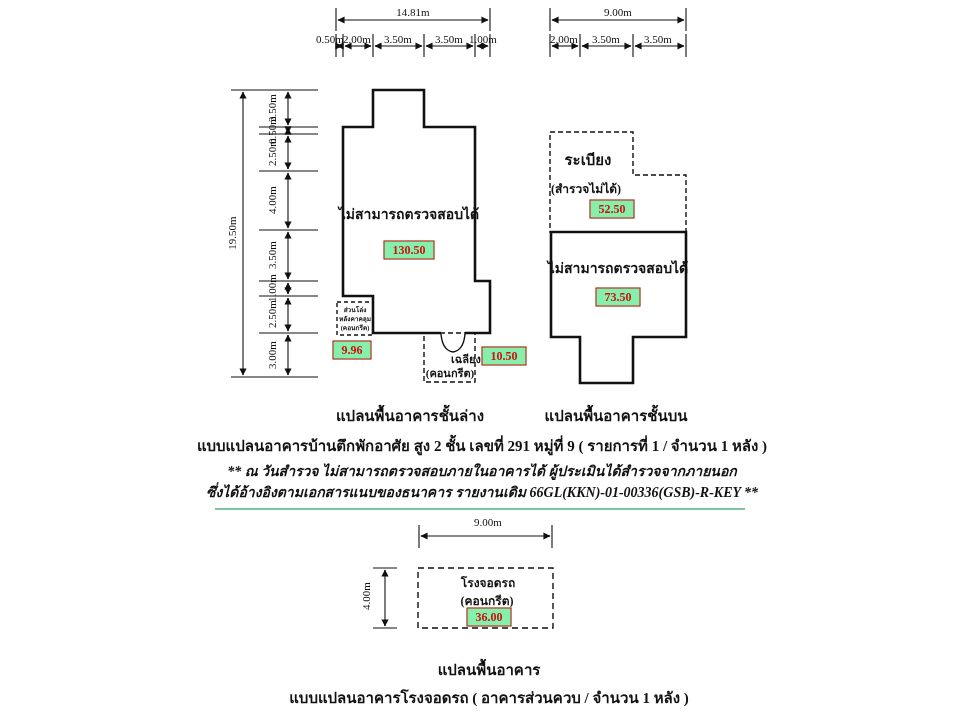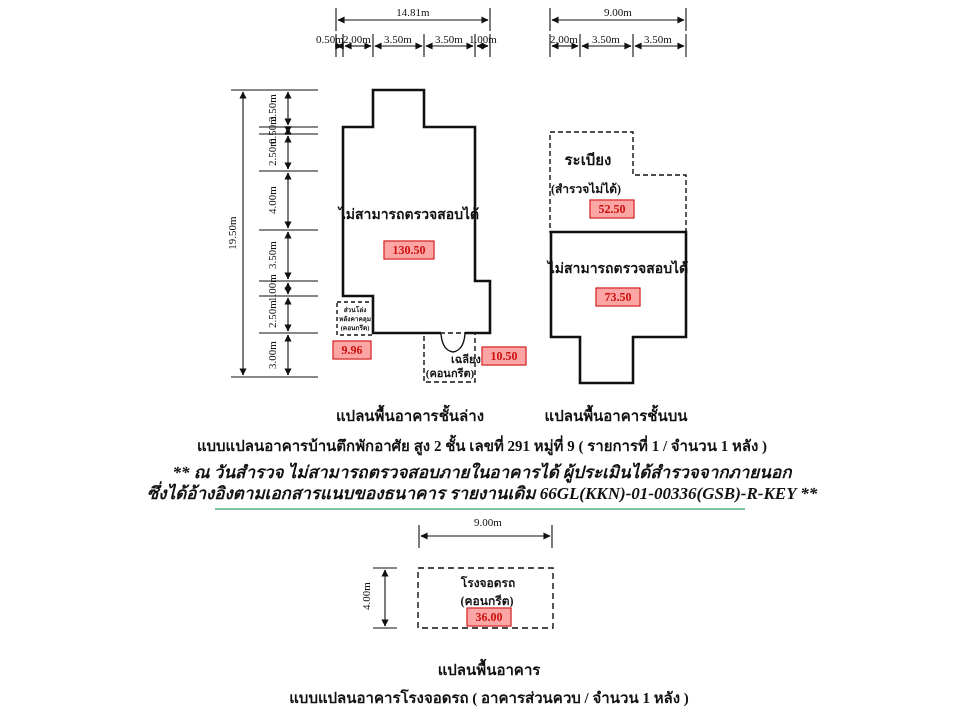--- a/index.html
+++ b/index.html
@@ -9,23 +9,23 @@
   .lbl{position:absolute;transform:translate(-50%,-50%);white-space:nowrap;
        font-family:"Liberation Serif",serif;color:#111;}
   .rot{transform:translate(-50%,-50%) rotate(-90deg);}
   .dim{font-size:11px;}
   .dimg{font-size:11px;}
   .plan-label{font-size:14px;font-weight:bold;}
   .sub-label{font-size:11px;font-weight:bold;}
   .tiny-label{font-size:6.5px;font-weight:bold;line-height:1;}
   .cap{font-size:15px;font-weight:bold;}
   .title{font-size:15px;font-weight:bold;}
-  .note{font-size:17px;font-weight:bold;font-style:italic;}
+  .note{font-size:14px;font-weight:bold;font-style:italic;}
   .red-box{border:1.5px solid #cc1111;color:#cc1111;font-weight:bold;font-size:12px;
-           padding:1px 8px;background:#fca5a5;}
+           padding:1px 8px;background:#86efac;}
 </style>
 </head>
 <body>
 
 <div id="page">
 
   <svg id="draw" width="960" height="720" viewBox="0 0 960 720">
     <defs>
       <marker id="ar" viewBox="0 0 10 10" refX="9.2" refY="5" markerWidth="6.5" markerHeight="6.5" orient="auto-start-reverse">
         <path d="M0 0 L10 5 L0 10 Z" fill="#111"></path>

